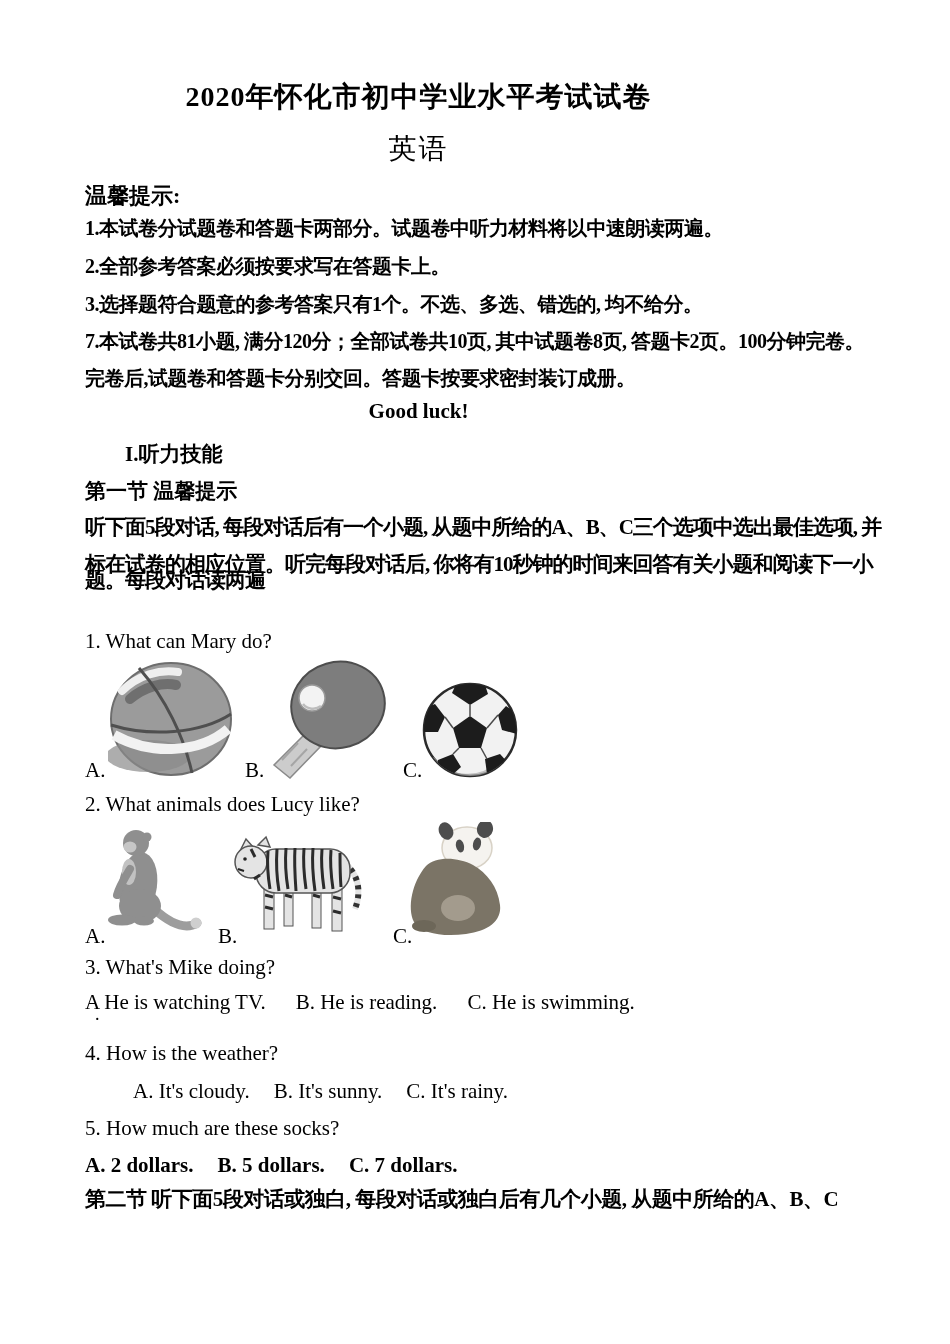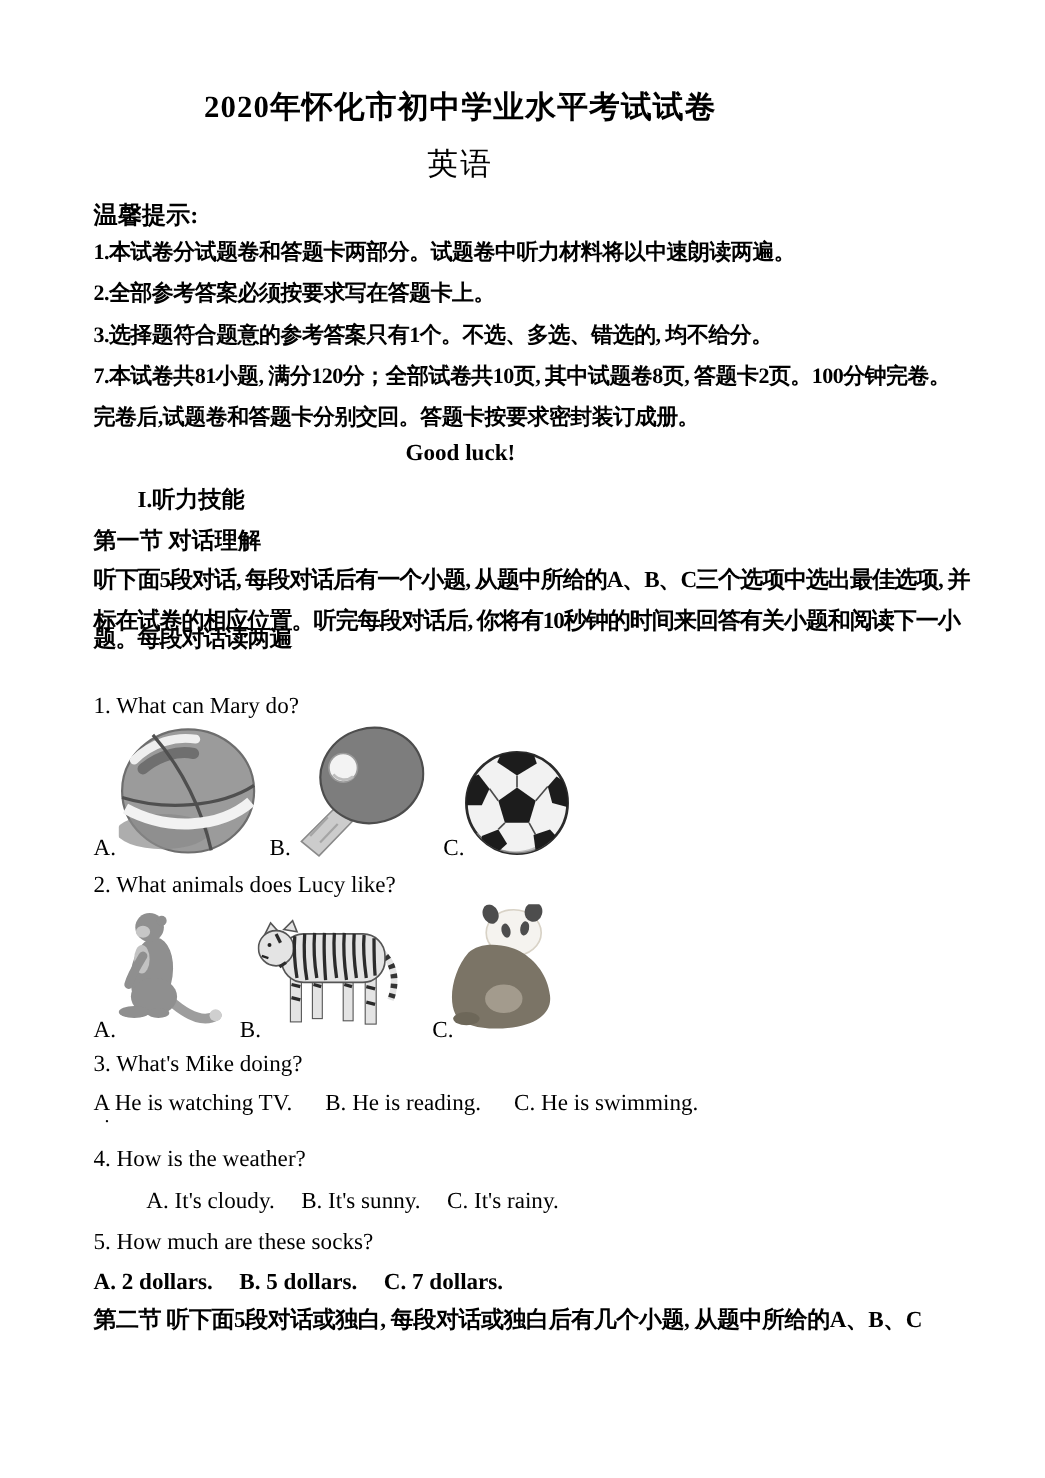--- a/index.html
+++ b/index.html
@@ -43,21 +43,21 @@
 <div class="abs notice-h cn">温馨提示:</div>
 <div class="abs nline n1 cn">1.本试卷分试题卷和答题卡两部分。试题卷中听力材料将以中速朗读两遍。</div>
 <div class="abs nline n2 cn">2.全部参考答案必须按要求写在答题卡上。</div>
 <div class="abs nline n3 cn">3.选择题符合题意的参考答案只有1个。不选、多选、错选的, 均不给分。</div>
 <div class="abs nline n4 cn">7.本试卷共81小题, 满分120分；全部试卷共10页, 其中试题卷8页, 答题卡2页。100分钟完卷。</div>
 <div class="abs nline n5 cn">完卷后,试题卷和答题卡分别交回。答题卡按要求密封装订成册。</div>
 
 <div class="abs center goodluck">Good luck!</div>
 
 <div class="abs sech cn">I.听力技能</div>
-<div class="abs parth cn">第一节 对话理解</div>
+<div class="abs parth cn">第一节 温馨提示</div>
 <div class="abs instr i1 cn">听下面5段对话, 每段对话后有一个小题, 从题中所给的A、B、C三个选项中选出最佳选项, 并</div>
 <div class="abs instr i2 cn">标在试卷的相应位置。听完每段对话后, 你将有10秒钟的时间来回答有关小题和阅读下一小</div>
 <div class="abs instr i3 cn">题。每段对话读两遍</div>
 
 <div class="abs q q1">1. What can Mary do?</div>
 
 <div class="abs optlabel r1lab labA">A.</div>
 <div class="abs" style="left:108px;top:661px;">
   <svg width="126" height="116" viewBox="0 0 126 116">
     <ellipse cx="63" cy="58" rx="60" ry="56" fill="#9b9b9b"></ellipse>

